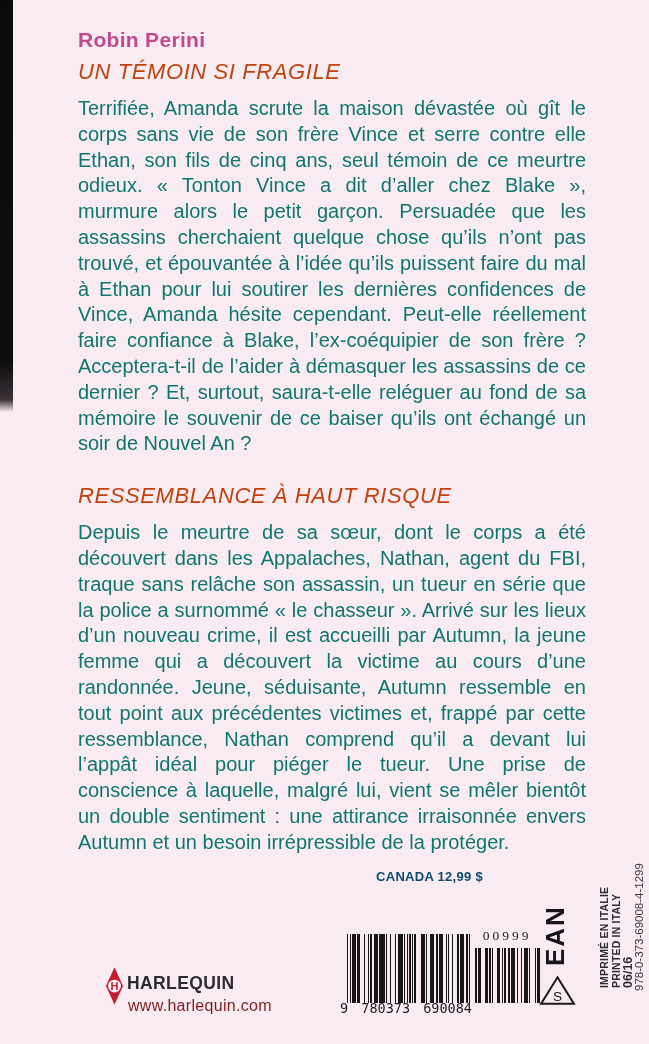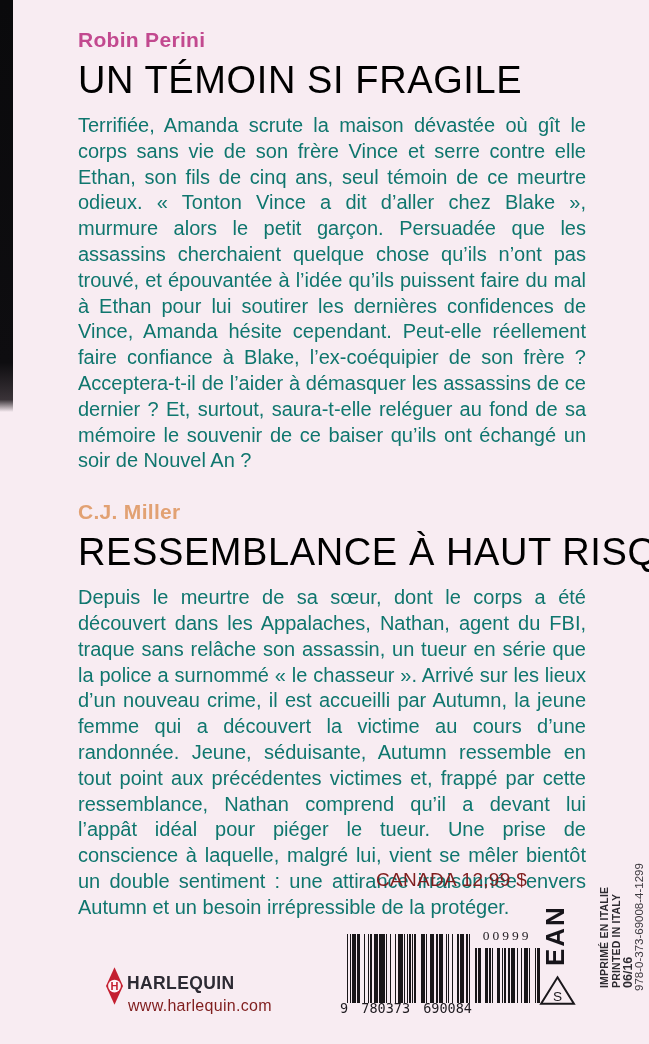--- a/index.html
+++ b/index.html
@@ -17,32 +17,32 @@
   }
   
   .content{position:absolute;left:78px;top:28px;width:508px;}
   .author{
     font-size:21px;font-weight:bold;letter-spacing:.3px;
     margin:0 0 7px 0;
   }
   .author.pink{color:#c2498f;}
   .author.orange{color:#e2a173;}
   .title{
-    font-size:38px;font-weight:normal;color:#000000;
-    letter-spacing:.6px;margin:0 0 11px 0;white-space:nowrap;
+    font-size:22px;font-weight:normal;color:#c2410c;
+    letter-spacing:.6px;margin:0 0 11px 0;white-space:nowrap;font-style:italic;
   }
   .synopsis{
     font-size:20px;line-height:25.8px;color:#0f766e;
     text-align:justify;margin:0;
   }
   .book-block.second{margin-top:26px;}
   
   .price{
     position:absolute;left:376px;top:869px;
-    font-size:19px;font-weight:normal;color:#7f1d1d;letter-spacing:.3px;
+    font-size:13px;font-weight:bold;color:#0c4a6e;letter-spacing:.3px;
   }
   
   .isbn{
     position:absolute;left:346px;top:916px;width:200px;
     font-family:"DejaVu Sans Mono",monospace;
     font-size:11.5px;color:#29262c;letter-spacing:.8px;white-space:nowrap;
   }
   .barcode{position:absolute;display:flex;align-items:stretch;}
   .barcode .bar{flex:1 1 0;}
   .barcode .on{background:#191619;}
@@ -98,21 +98,20 @@
 
   <div class="scan-edge"></div>
 
   <div class="content">
     <section class="book-block">
       <h2 class="author pink">Robin Perini</h2>
       <h1 class="title">UN TÉMOIN SI FRAGILE</h1>
       <p class="synopsis">Terrifiée, Amanda scrute la maison dévastée où gît le corps sans vie de son frère Vince et serre contre elle Ethan, son fils de cinq ans, seul témoin de ce meurtre odieux. « Tonton Vince a dit d’aller chez Blake », murmure alors le petit garçon. Persuadée que les assassins cherchaient quelque chose qu’ils n’ont pas trouvé, et épouvantée à l’idée qu’ils puissent faire du mal à Ethan pour lui soutirer les dernières confidences de Vince, Amanda hésite cependant. Peut-elle réellement faire confiance à Blake, l’ex-coéquipier de son frère ? Acceptera-t-il de l’aider à démasquer les assassins de ce dernier ? Et, surtout, saura-t-elle reléguer au fond de sa mémoire le souvenir de ce baiser qu’ils ont échangé un soir de Nouvel An ?</p>
     </section>
     <section class="book-block second">
-      <h2 class="author orange">C.J. Miller</h2>
       <h1 class="title">RESSEMBLANCE À HAUT RISQUE</h1>
       <p class="synopsis">Depuis le meurtre de sa sœur, dont le corps a été découvert dans les Appalaches, Nathan, agent du FBI, traque sans relâche son assassin, un tueur en série que la police a surnommé « le chasseur ». Arrivé sur les lieux d’un nouveau crime, il est accueilli par Autumn, la jeune femme qui a découvert la victime au cours d’une randonnée. Jeune, séduisante, Autumn ressemble en tout point aux précédentes victimes et, frappé par cette ressemblance, Nathan comprend qu’il a devant lui l’appât idéal pour piéger le tueur. Une prise de conscience à laquelle, malgré lui, vient se mêler bientôt un double sentiment : une attirance irraisonnée envers Autumn et un besoin irrépressible de la protéger.</p>
     </section>
   </div>
 
   <div class="price">CANADA 12,99 $</div>
 
 
   <div class="barcode bc-main" id="bcMain">
       <div class="bar on"></div>

